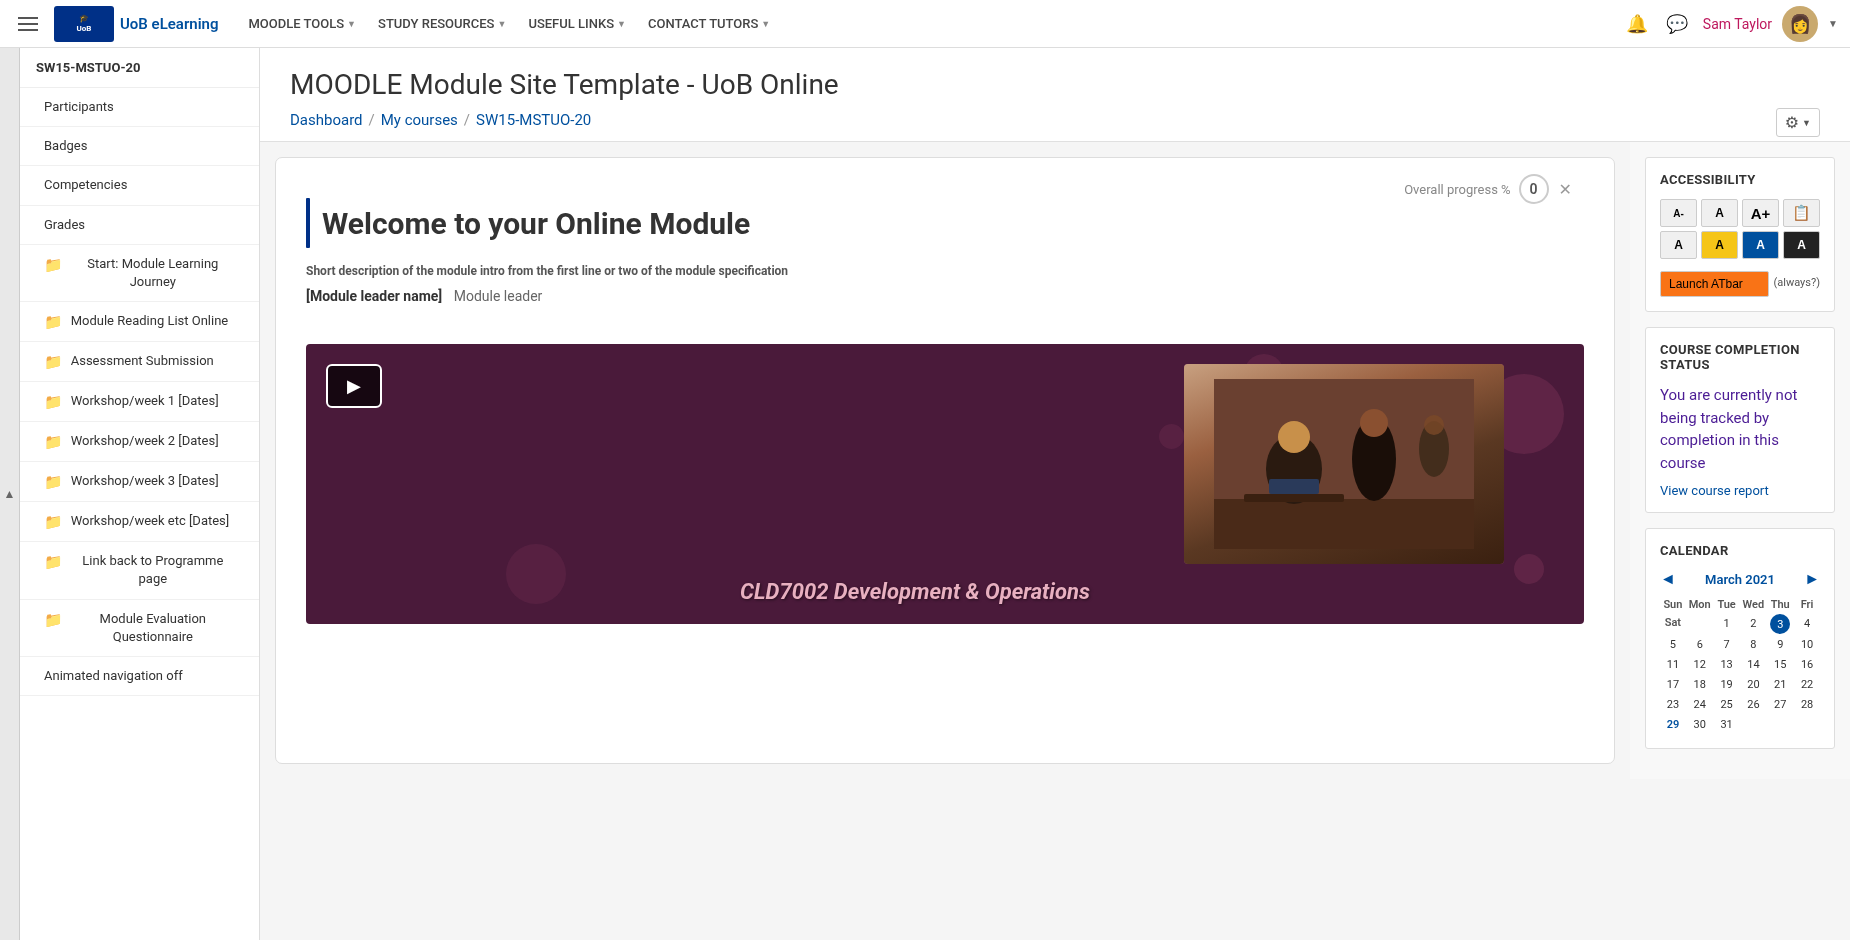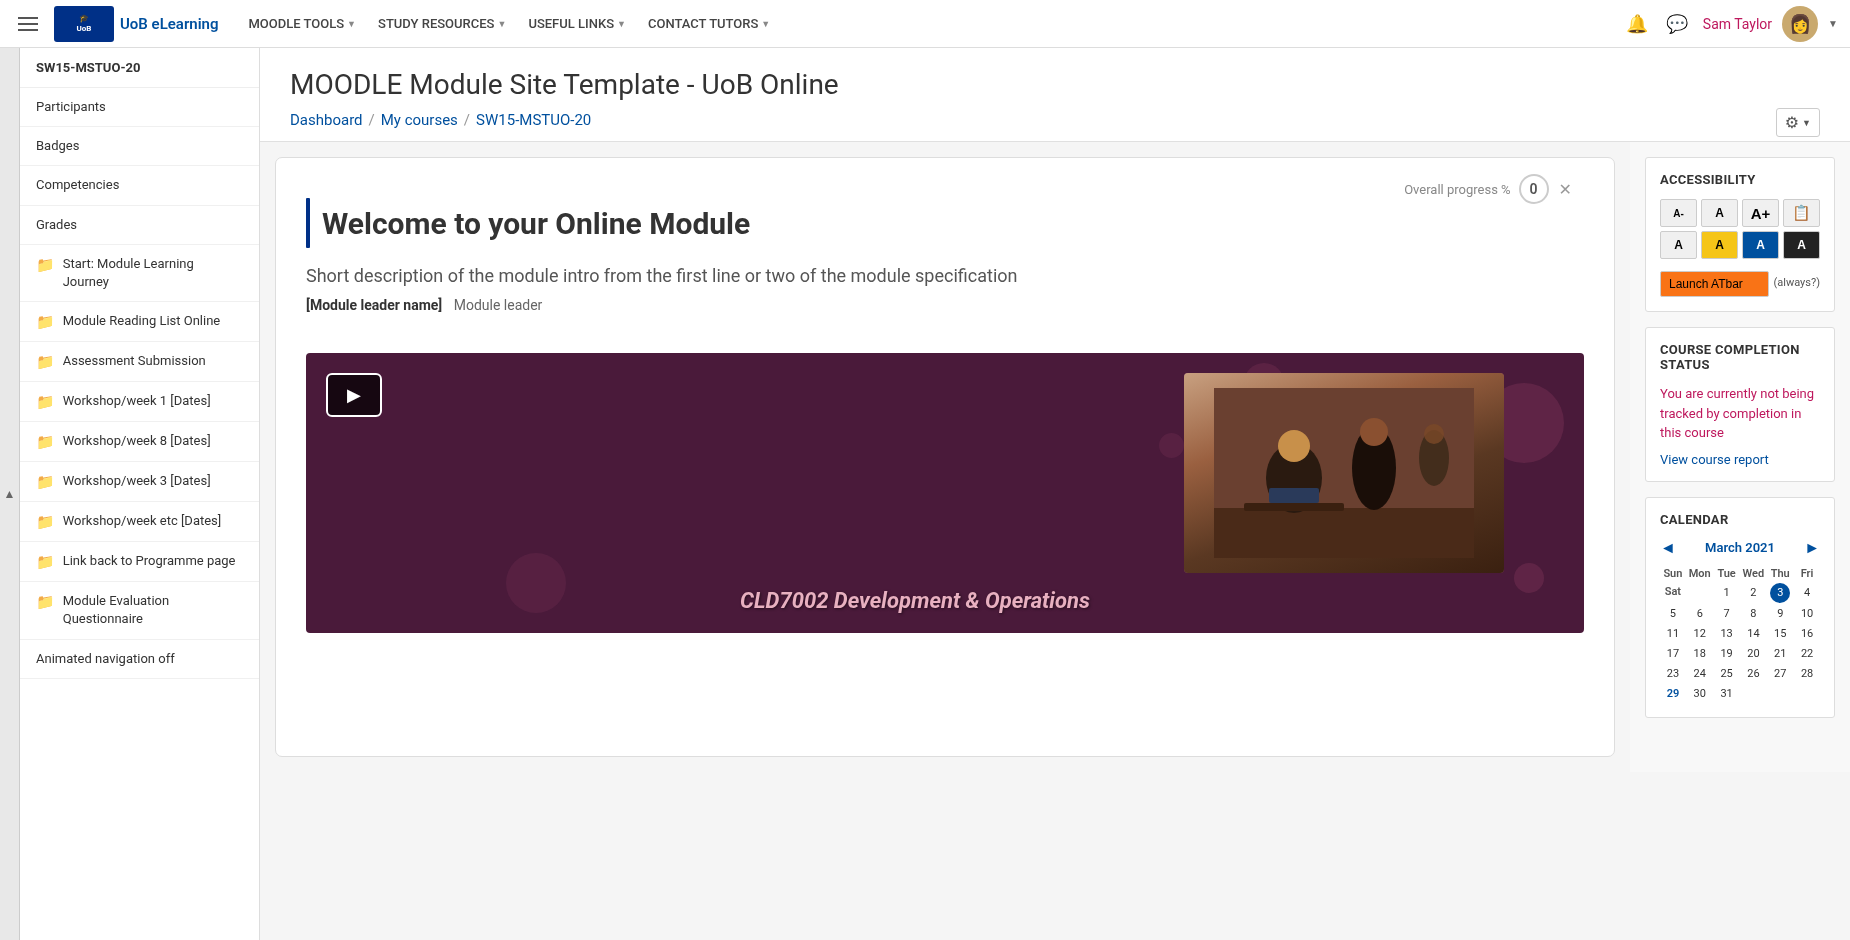--- a/index.html
+++ b/index.html
@@ -28,21 +28,21 @@
 
     
     .layout { display: flex; margin-top: 48px; height: calc(100vh - 48px); }
 
     
     .sidebar { width: 240px; min-width: 240px; background: #fff; border-right: 1px solid #ddd; overflow-y: auto; }
     .sidebar-collapse-btn { width: 20px; min-width: 20px; background: #e8e8e8; display: flex; align-items: center; justify-content: center; cursor: pointer; border: none; border-right: 1px solid #ccc; }
     .sidebar-collapse-icon { color: #666; font-size: 12px; }
 
     .sidebar-header { padding: 12px 16px; font-size: 13px; font-weight: 700; color: #333; border-bottom: 1px solid #eee; }
-    .sidebar-item { padding: 10px 16px; font-size: 13px; color: #333; cursor: pointer; border-bottom: 1px solid #f0f0f0; display: flex; align-items: flex-start; gap: 8px; }
+    .sidebar-item { padding: 10px 24px; font-size: 13px; color: #333; cursor: pointer; border-bottom: 1px solid #f0f0f0; display: flex; align-items: flex-start; gap: 8px; text-align: center; }
     .folder-icon { font-size: 15px; color: #555; flex-shrink: 0; margin-top: 1px; }
     .sidebar-item-text { line-height: 1.4; }
 
     
     .main-content { flex: 1; overflow-y: auto; background: #f5f5f5; }
     .page-header { background: #fff; padding: 20px 30px 12px; border-bottom: 1px solid #e0e0e0; }
     .page-title { font-size: 28px; font-weight: 400; color: #333; margin-bottom: 10px; }
     .breadcrumb { display: flex; align-items: center; gap: 6px; font-size: 15px; }
     .breadcrumb-link { color: #00509e; cursor: pointer; text-decoration: none; }
     .breadcrumb-sep { color: #999; }
@@ -55,21 +55,21 @@
     
     .progress-bar { display: flex; align-items: center; gap: 8px; position: absolute; top: 16px; right: 40px; font-size: 13px; color: #888; }
     .progress-badge { width: 30px; height: 30px; border-radius: 50%; border: 2px solid #ccc; display: flex; align-items: center; justify-content: center; font-size: 14px; font-weight: 600; color: #555; background: #fff; }
     .close-btn { background: none; border: none; cursor: pointer; color: #999; font-size: 16px; padding: 2px; }
 
     
     .welcome-section { padding: 40px 30px 20px; }
     .welcome-heading { display: flex; align-items: center; gap: 0; margin-bottom: 14px; }
     .welcome-bar { width: 4px; height: 50px; background: #003087; margin-right: 12px; border-radius: 1px; }
     .welcome-title { font-size: 30px; font-weight: 700; color: #333; }
-    .welcome-desc { font-size: 18px; color: #555; margin-bottom: 8px; line-height: 1.5; }
+    .welcome-desc { font-size: 12px; color: #555; margin-bottom: 8px; line-height: 1.5; font-weight: bold; }
     .module-leader { font-size: 14px; margin-bottom: 20px; }
     .module-leader-name { font-weight: 700; color: #333; text-align: right; }
     .module-leader-role { color: #666; }
 
     
     .video-area { margin: 0 30px 20px; position: relative; background: #4a1a3a; border-radius: 4px; overflow: hidden; height: 280px; display: flex; align-items: center; justify-content: flex-start; }
     .video-play-btn { position: absolute; top: 20px; left: 20px; width: 56px; height: 44px; background: rgba(0,0,0,0.7); border: 2px solid #fff; border-radius: 6px; display: flex; align-items: center; justify-content: center; cursor: pointer; z-index: 10; }
     .play-icon { color: #fff; font-size: 18px; }
     .video-thumbnail { position: absolute; right: 80px; top: 20px; width: 320px; height: 200px; background: #8b4a6b; border-radius: 4px; overflow: hidden; display: flex; align-items: center; justify-content: center; }
     .video-label { position: absolute; bottom: 20px; left: 20px; right: 80px; text-align: center; }
@@ -87,21 +87,21 @@
     .access-grid { display: grid; grid-template-columns: repeat(4, 1fr); gap: 4px; margin-bottom: 8px; }
     .access-btn { border: 1px solid #ccc; background: #f0f0f0; cursor: pointer; padding: 4px 2px; font-size: 12px; font-weight: 600; display: flex; align-items: center; justify-content: center; border-radius: 2px; min-height: 28px; }
     .access-btn.yellow-bg { background: #f5c518; }
     .access-btn.blue-bg { background: #00509e; color: #fff; }
     .access-btn.black-bg { background: #222; color: #fff; }
     .access-btn.small-a { font-size: 10px; }
     .access-btn.large-a { font-size: 15px; }
     .launch-atbar-btn { width: 100%; border: 1px solid #ccc; background: #f97316; cursor: pointer; padding: 5px 8px; font-size: 12px; display: flex; align-items: center; gap: 4px; border-radius: 2px; margin-top: 4px; }
 
     
-    .completion-text { font-size: 13px; color: #be185d; line-height: 1.5; margin-bottom: 8px; }
+    .completion-text { font-size: 15px; color: #4c1d95; line-height: 1.5; margin-bottom: 8px; }
     .view-report-link { color: #00509e; font-size: 13px; cursor: pointer; text-decoration: none; }
 
     
     .calendar-header { display: flex; align-items: center; justify-content: space-between; margin-bottom: 8px; }
     .cal-nav-btn { background: none; border: none; cursor: pointer; color: #00509e; font-size: 16px; font-weight: 700; }
     .cal-month { font-size: 13px; font-weight: 600; color: #00509e; }
     .cal-grid { display: grid; grid-template-columns: repeat(6, 1fr); gap: 1px; font-size: 11px; }
     .cal-day-header { text-align: center; font-weight: 600; color: #555; padding: 2px 0; }
     .cal-day { text-align: center; padding: 3px 1px; cursor: pointer; border-radius: 2px; color: #333; }
     .cal-day.today { background: #00509e; color: #fff; border-radius: 50%; width: 20px; height: 20px; margin: auto; display: flex; align-items: center; justify-content: center; }
@@ -189,21 +189,21 @@
     <div class="sidebar-item">
       <span class="folder-icon">📁</span>
       <span class="sidebar-item-text">Assessment Submission</span>
     </div>
     <div class="sidebar-item">
       <span class="folder-icon">📁</span>
       <span class="sidebar-item-text">Workshop/week 1 [Dates]</span>
     </div>
     <div class="sidebar-item">
       <span class="folder-icon">📁</span>
-      <span class="sidebar-item-text">Workshop/week 8 [Dates]</span>
+      <span class="sidebar-item-text">Workshop/week 2 [Dates]</span>
     </div>
     <div class="sidebar-item">
       <span class="folder-icon">📁</span>
       <span class="sidebar-item-text">Workshop/week 3 [Dates]</span>
     </div>
     <div class="sidebar-item">
       <span class="folder-icon">📁</span>
       <span class="sidebar-item-text">Workshop/week etc [Dates]</span>
     </div>
     <div class="sidebar-item">

